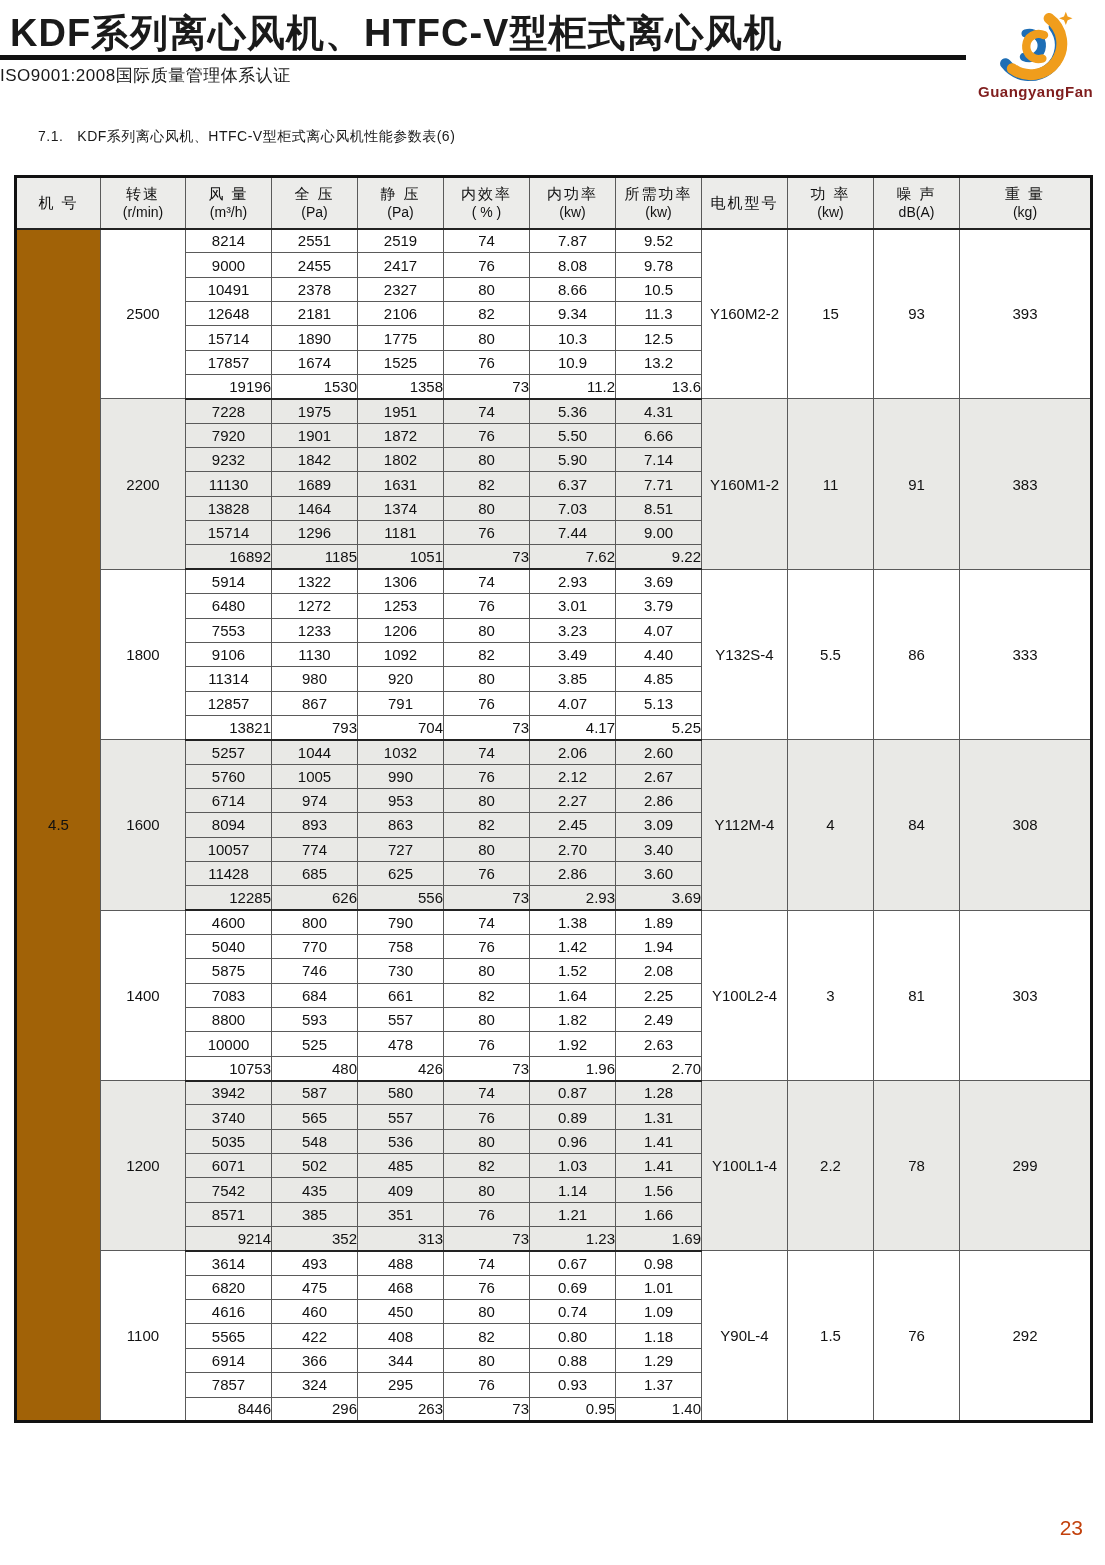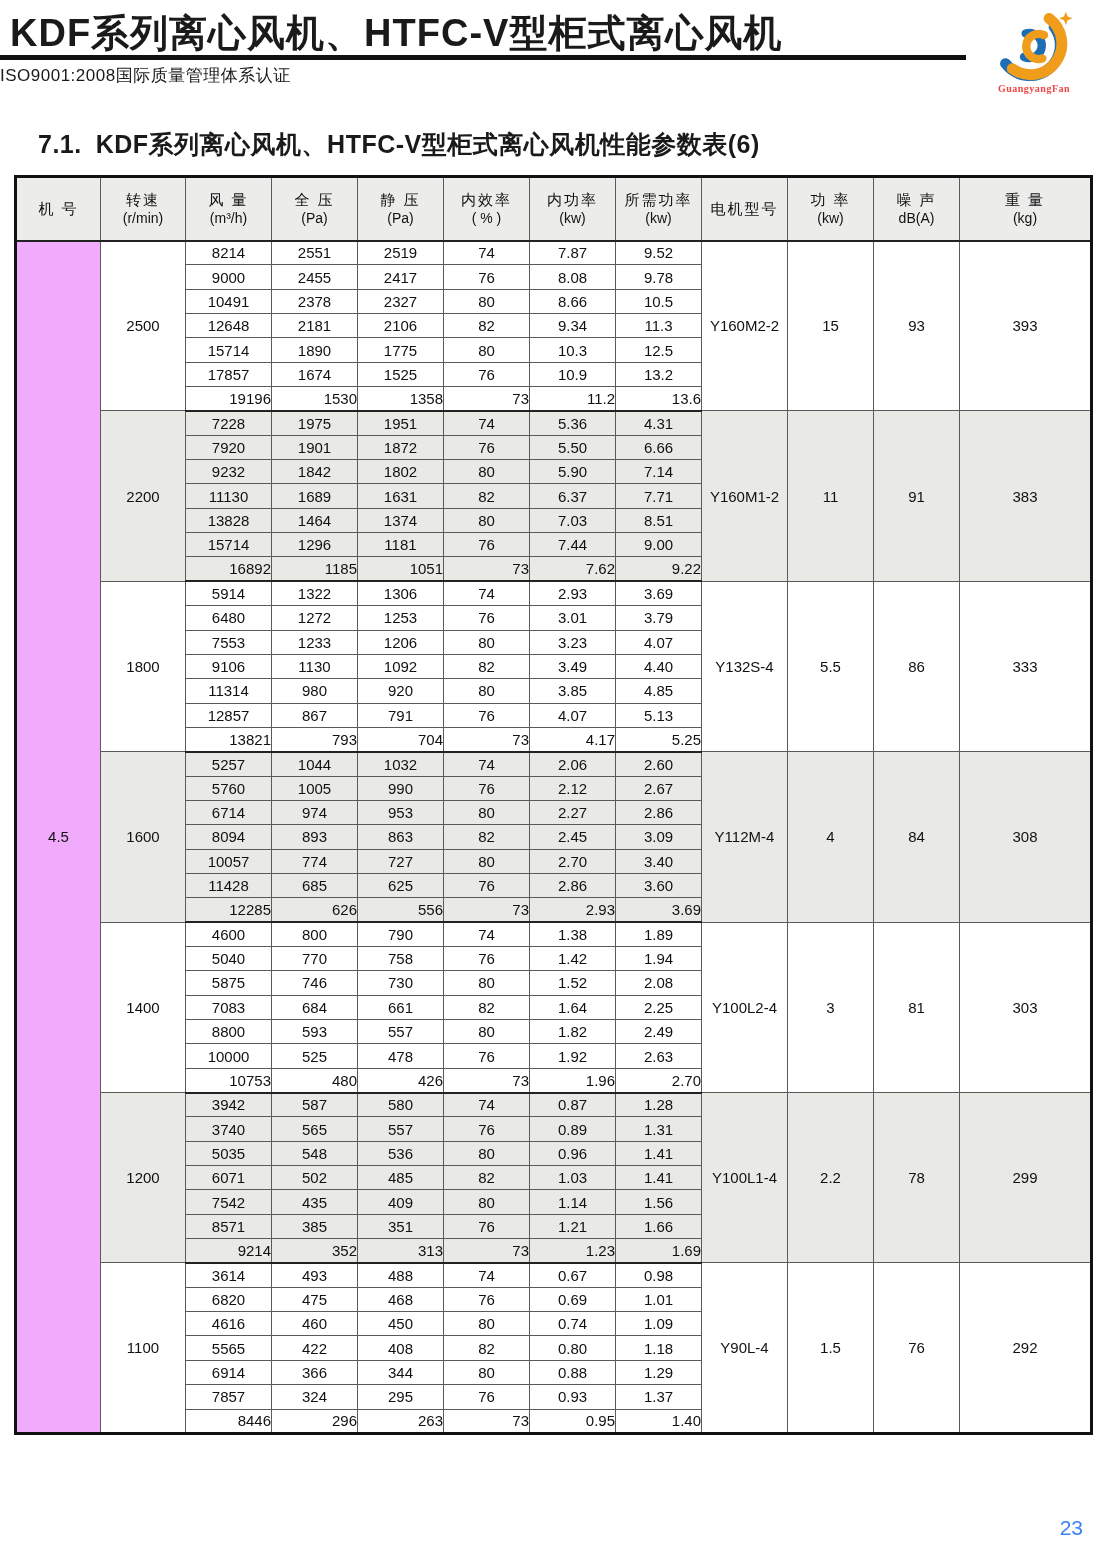--- a/index.html
+++ b/index.html
@@ -15,52 +15,52 @@
   }
   .title-rule{
     position:absolute;left:0;top:55px;width:966px;height:5px;background:#111;
   }
   .iso-line{
     position:absolute;left:0;top:64px;font-size:17px;letter-spacing:0.5px;
   }
   .logo-box{position:absolute;left:978px;top:10px;width:112px;height:92px;text-align:center;}
   .logo-box svg{display:block;margin:0 auto;}
   .logo-word{
-    font-size:10px;font-weight:bold;color:#ef4444;letter-spacing:0.5px;
-    font-family:Liberation Serif, serif;margin-top:1px;
+    font-size:15px;font-weight:bold;color:#7f1d1d;letter-spacing:0.5px;
+    font-family:Liberation Sans, sans-serif;margin-top:1px;
   }
   
   .section-title{
-    position:absolute;left:38px;top:128px;font-size:25px;font-weight:bold;
+    position:absolute;left:38px;top:128px;font-size:14px;font-weight:normal;
     letter-spacing:0.5px;white-space:nowrap;
   }
   .section-title .sec-no{margin-right:14px;}
   
   table.perf{
     position:absolute;left:14px;top:175px;width:1076px;
     border-collapse:collapse;table-layout:fixed;
     border:3px solid #111;
   }
   table.perf th,table.perf td{
     border:1px solid #5a5a5a;text-align:center;vertical-align:middle;
     padding:0;font-size:15px;color:#111;overflow:hidden;white-space:nowrap;
   }
-  table.perf thead tr{height:64px;margin-top:40px;}
+  table.perf thead tr{height:52px;margin-top:40px;}
   table.perf thead th{
     background:#ececea;font-weight:normal;border-bottom:2px solid #222;
   }
   table.perf thead .h-label{font-size:15px;line-height:19px;letter-spacing:2px;}
   table.perf thead .h-unit{font-size:14px;line-height:18px;letter-spacing:0;}
   table.perf tbody tr{height:24.35px;}
   table.perf td.shaded{background:#e9e9e6;}
   table.perf tr.block-end td{border-bottom:2px solid #222;text-align:right;}
-  table.perf td.machine-cell{background:#f0abfc;}
+  table.perf td.machine-cell{background:#a16207;}
   
   .page-number{
-    position:absolute;right:22px;top:1516px;font-size:21px;color:#3b82f6;
+    position:absolute;right:22px;top:1516px;font-size:21px;color:#c2410c;
   }
 </style>
 </head>
 <body>
 
 <div class="doc-title">KDF系列离心风机、HTFC-V型柜式离心风机</div>
 <div class="title-rule"></div>
 <div class="iso-line">ISO9001:2008国际质量管理体系认证</div>
 
 <div class="logo-box">

